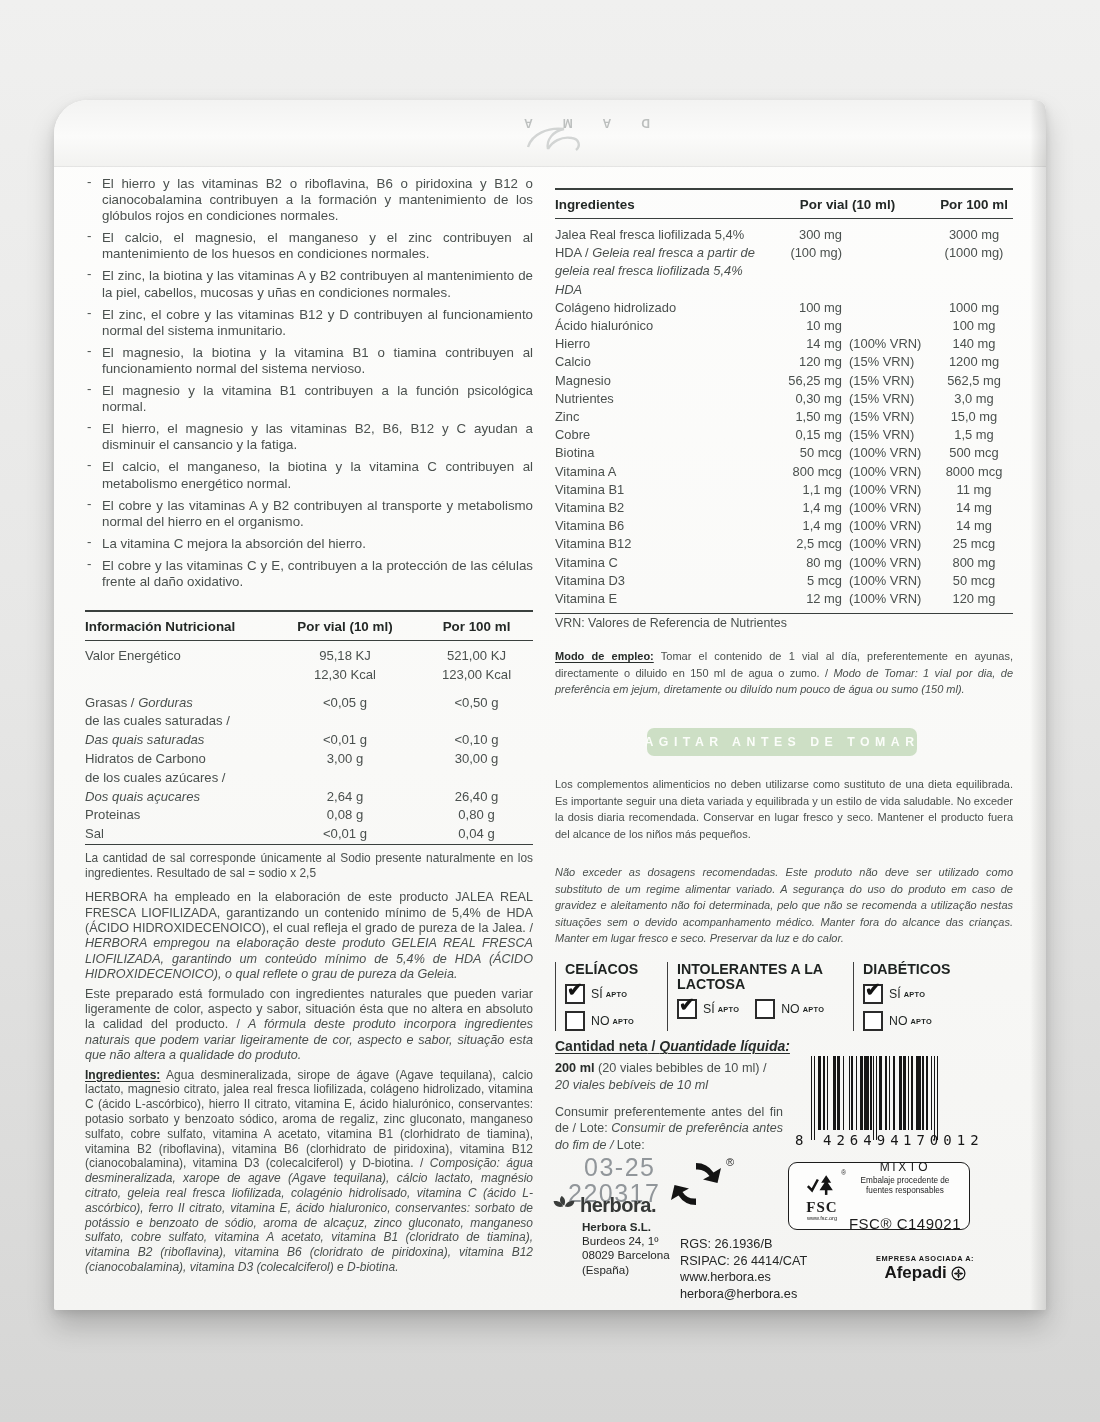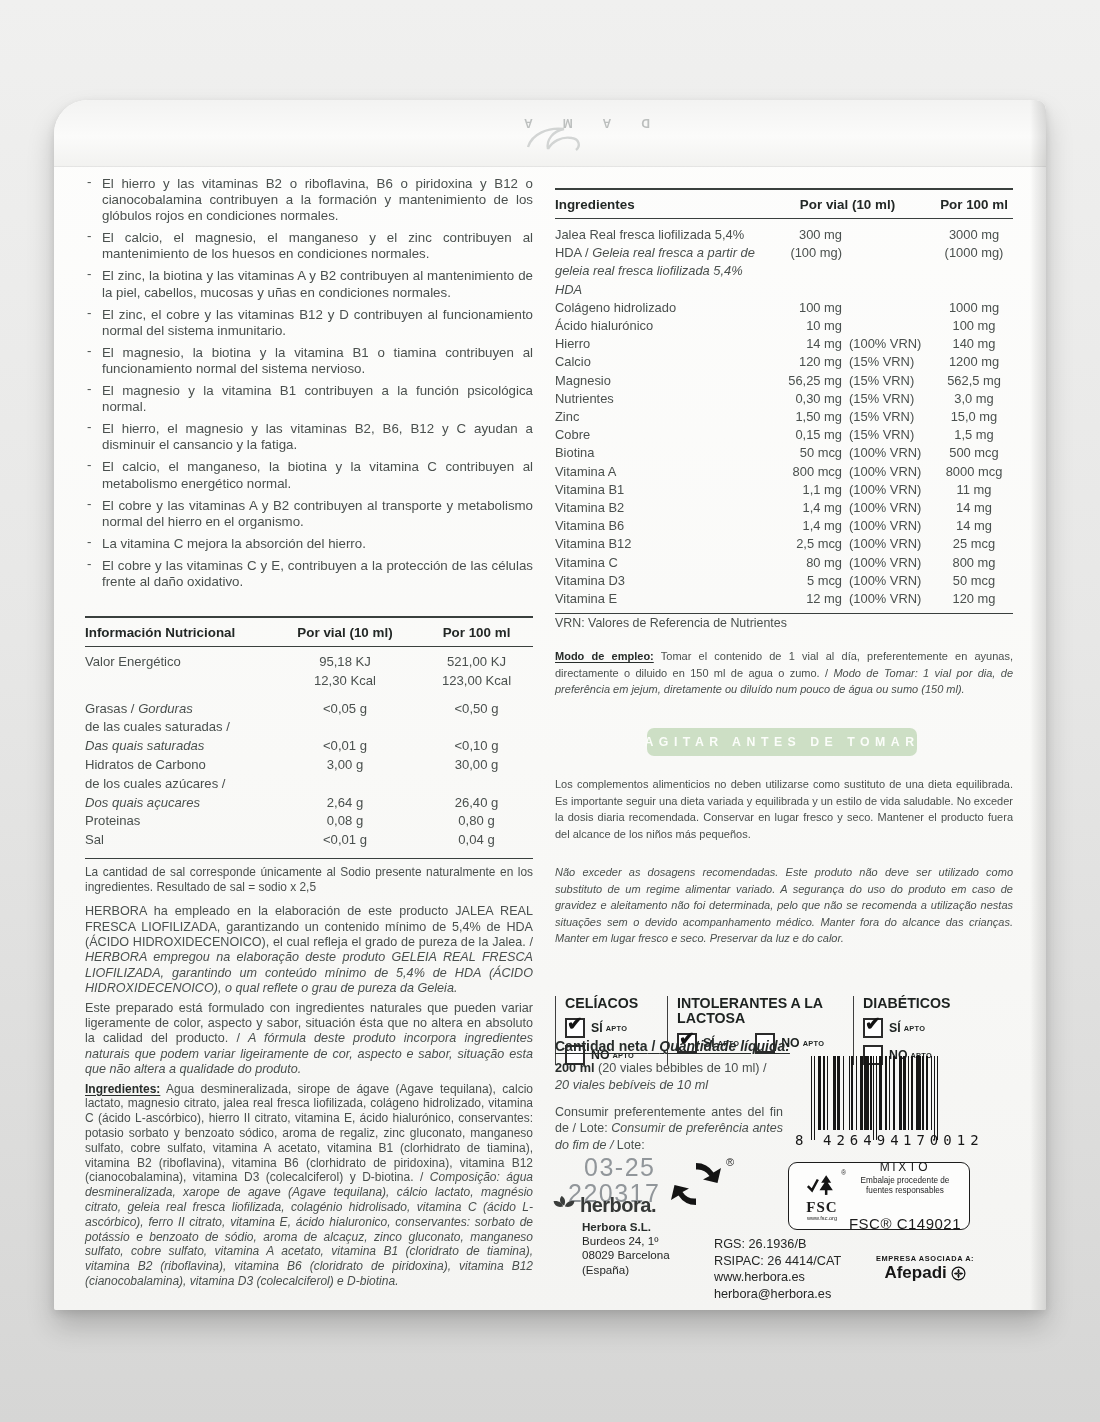--- a/index.html
+++ b/index.html
@@ -42,21 +42,21 @@
   .u{text-decoration:underline;text-decoration-thickness:1.3px;text-underline-offset:2px}
   p{margin:0}
   .just{text-align:justify}
 
   
   ul.benefits{list-style:none;margin:0;padding:0;font-size:13.3px;line-height:16.1px;text-align:justify}
   ul.benefits li{position:relative;padding-left:17px;margin-bottom:6px}
   ul.benefits li::before{content:"-";position:absolute;left:2px;top:-2px}
 
   
-  .ntable{margin-top:26px;border-top:2px solid #3a403e;border-bottom:1.8px solid #3a403e;padding-bottom:8px}
+  .ntable{margin-top:20px;border-top:2px solid #3a403e;border-bottom:1.8px solid #3a403e;padding-bottom:0}
   .nt-head{display:grid;grid-template-columns:185px 150px 113px;padding:7px 0 6px;
     border-bottom:1.5px solid #3a403e;font-size:13.4px;font-weight:700;color:#232826;margin-bottom:6px}
   .nt-head .c{text-align:center}
   .nt-row{display:grid;grid-template-columns:185px 150px 113px;font-size:13.1px;line-height:18.8px}
   .nt-row .v,.nt-row .p{text-align:center}
   .nt-row.gap{margin-top:9px}
   .note{margin-top:6px;font-size:11.9px;line-height:14.6px}
 
   .para{margin-top:10px;font-size:12.6px;line-height:15.4px}
   .para+.para{margin-top:4px}
@@ -85,21 +85,21 @@
   .suit{display:flex}
   .sgroup{border-left:1.6px solid #3f3f3f;padding-left:9px;color:#1d2220}
   .sgroup.g0{width:96px;margin-right:6px}
   .sgroup.g1{width:170px;margin-right:6px}
   .sgroup.g2{width:130px}
   .sgroup .title{font-size:14.2px;line-height:15.2px;font-weight:700}
   .opt{display:flex;align-items:center;margin-top:7px}
   .opts.row{display:flex;gap:16px}
   .cbx{width:16px;height:16px;border:2px solid #2b2b2b;background:#fff;position:relative;flex:0 0 auto}
   .cbx.checked::after{content:"\2714";position:absolute;left:0px;top:-8px;font-size:19px;font-weight:700;color:#141414}
-  .opt .si{font-size:12.3px;font-weight:700;margin-left:6px}
+  .opt .si{font-size:12.3px;font-weight:400;margin-left:6px}
   .opt .apto{font-size:7.4px;font-weight:700;margin-left:3px;letter-spacing:.3px}
 
   .qty-head{font-size:14px}
   .qty-lines{margin-top:6px;font-size:12.7px;line-height:16.6px}
   .consume{width:228px;font-size:12.5px;line-height:16.4px;text-align:justify}
 
   .lot{position:absolute;left:514px;top:1054px;font-size:25px;line-height:26px;
     color:#91969a;letter-spacing:1.5px}
   .lot .l1{padding-left:16px}
 
@@ -129,21 +129,21 @@
   .fsc-right{flex:1;text-align:center}
   .fsc-mixto{font-size:12px;letter-spacing:2.5px}
   .fsc-desc{font-size:8.2px;line-height:9.8px;margin-top:2px}
   .fsc-code{font-size:15px;margin-top:20px;letter-spacing:.5px}
 
   
   .brand{position:absolute;left:498px;top:1094px;color:#2c2e2d}
   .brand-row{display:flex;align-items:center}
   .brand-name{font-size:20px;font-weight:700;letter-spacing:-.5px;margin-left:4px;color:#353837}
   .brand-addr{margin-left:30px;margin-top:3px;font-size:11.6px;line-height:14.2px;color:#242625}
-  .registry{position:absolute;left:660px;top:1136px;font-size:12.7px;line-height:16.6px;color:#242625}
+  .registry{position:absolute;left:626px;top:1136px;font-size:12.7px;line-height:16.6px;color:#242625}
   .afepadi{position:absolute;left:822px;top:1154px;text-align:center;color:#161616}
   .afepadi .lbl{font-size:7.4px;font-weight:700;letter-spacing:.6px}
   .afepadi .nm{font-size:17px;font-weight:700;display:flex;align-items:center;gap:4px;justify-content:center}
 </style>
 </head>
 <body>
 
 <div class="box">
 
   <div class="flap">
@@ -374,21 +374,21 @@
 
     <p class="rblock modo just" style="top:548px"><span class="b u">Modo de empleo:</span><span> Tomar el contenido de 1 vial al día, preferentemente en ayunas, directamente o diluido en 150 ml de agua o zumo. / </span><span class="i">Modo de Tomar: 1 vial por dia, de preferência em jejum, diretamente ou diluído num pouco de água ou sumo (150 ml).</span></p>
 
     <div class="rblock" style="top:628px">
       <div class="pill" id="agitar-pill" style="background: rgb(205, 223, 197);">AGITAR ANTES DE TOMAR</div>
     </div>
 
     <p class="rblock adv just" style="top:676px">Los complementos alimenticios no deben utilizarse como sustituto de una dieta equilibrada. Es importante seguir una dieta variada y equilibrada y un estilo de vida saludable. No exceder la dosis diaria recomendada. Conservar en lugar fresco y seco. Mantener el producto fuera del alcance de los niños más pequeños.</p>
     <p class="rblock adv just i" style="top:764px">Não exceder as dosagens recomendadas. Este produto não deve ser utilizado como substituto de um regime alimentar variado. A segurança do uso do produto em caso de gravidez e aleitamento não foi determinada, pelo que não se recomenda a utilização nestas situações sem o devido acompanhamento médico. Manter fora do alcance das crianças. Manter em lugar fresco e seco. Preservar da luz e do calor.</p>
 
-    <div class="rblock suit" style="top:896px" id="suitability">
+    <div class="rblock suit" style="top:862px" id="suitability">
         <div class="sgroup g0">
           <div class="title">CELÍACOS</div>
           <div class="opts stack">
             <div class="opt">
               <span class="cbx checked"></span>
               <span class="si">SÍ</span>
               <span class="apto">APTO</span>
             </div>
             <div class="opt">
               <span class="cbx"></span>

